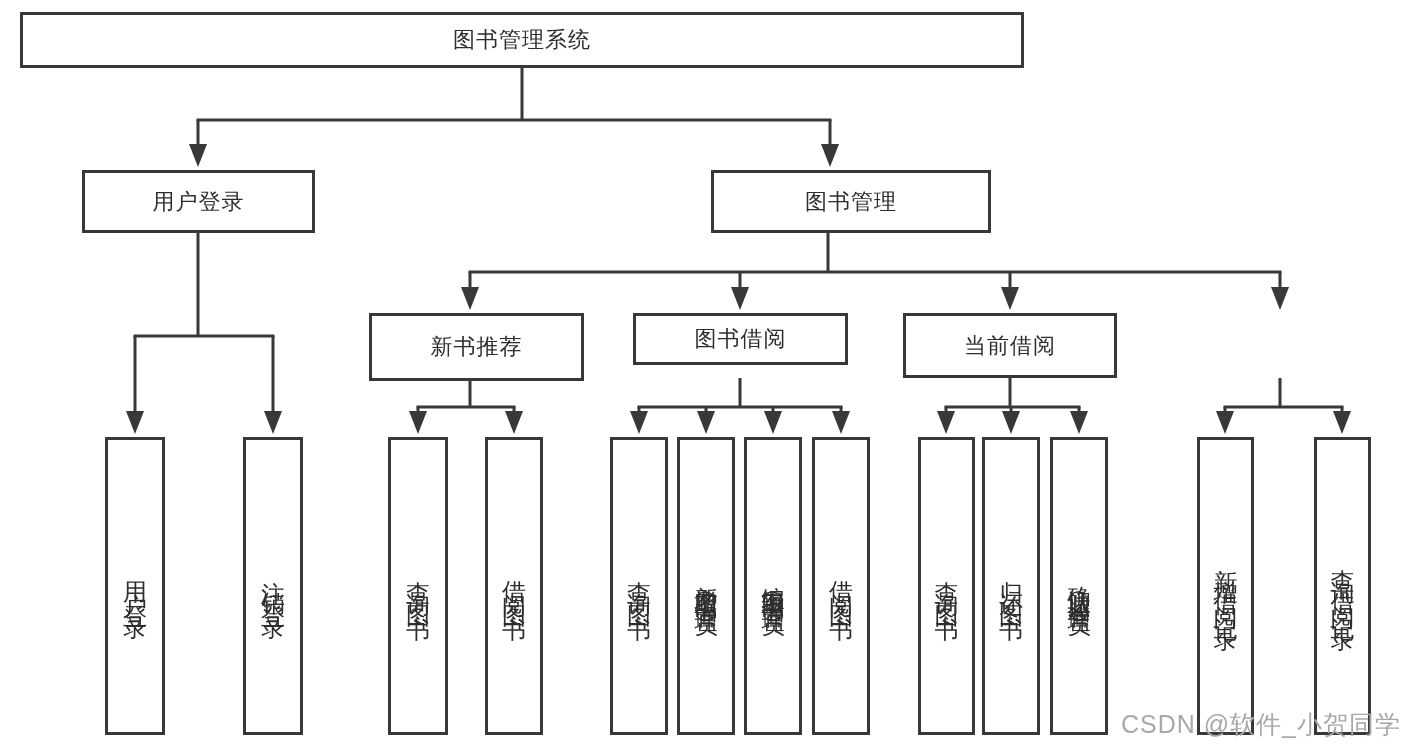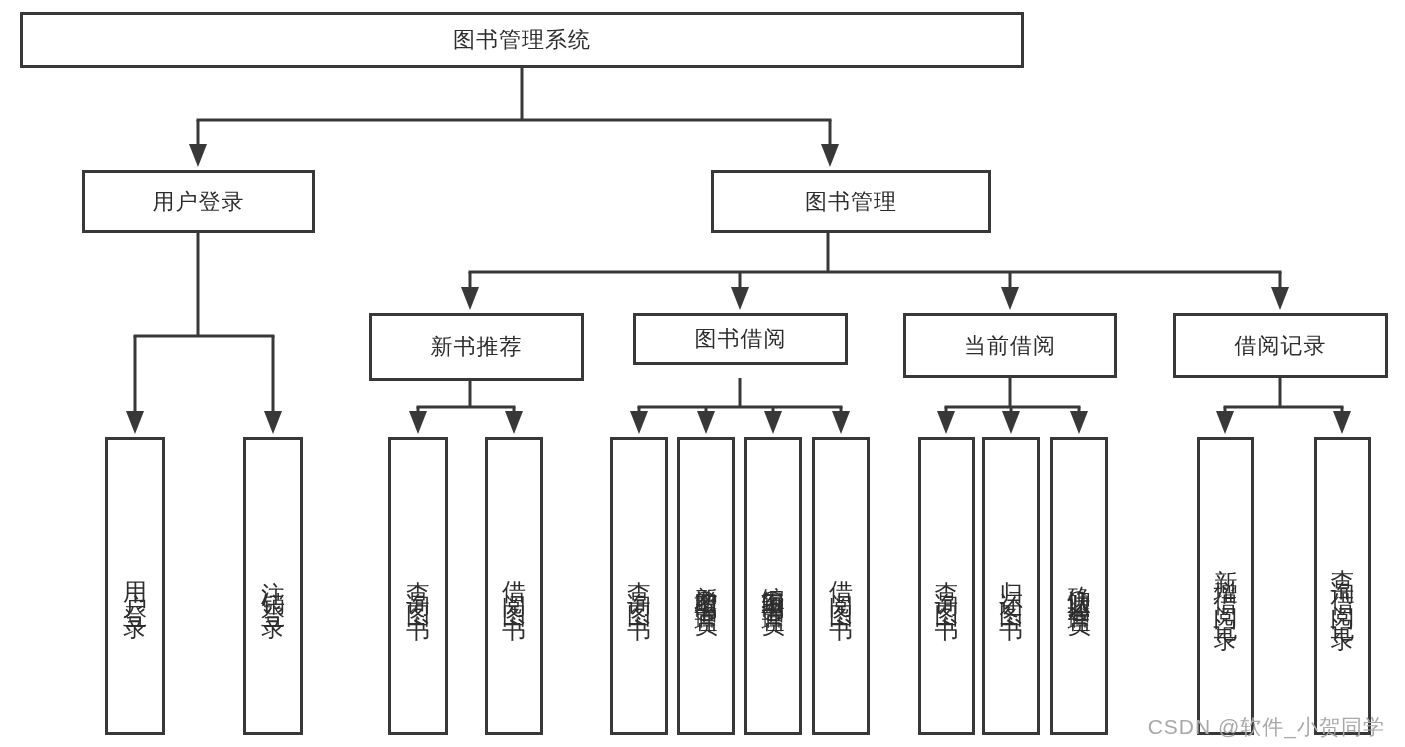--- a/index.html
+++ b/index.html
@@ -36,22 +36,22 @@
     font-size:24px;
     letter-spacing:12px;
     line-height:1;
   }
   .v.long .lbl{
     font-size:23px;
     letter-spacing:4px;
   }
   .watermark{
     position:absolute;
-    right:20px;bottom:6px;
-    font-size:21px;
+    right:4px;bottom:6px;
+    font-size:25px;
     color:var(--wm);
     letter-spacing:1px;
     z-index:5;
     white-space:nowrap;
   }
 </style>
 </head>
 <body>
 
 <div class="canvas">
@@ -124,23 +124,20 @@
 
   <div class="box h" style="left:369px;top:313px;width:215px;height:68px">
     <span class="lbl">新书推荐</span>
   </div>
   <div class="box h" style="left:633px;top:313px;width:215px;height:52px">
     <span class="lbl">图书借阅</span>
   </div>
   <div class="box h" style="left:903px;top:313px;width:214px;height:65px">
     <span class="lbl">当前借阅</span>
   </div>
-  <div class="box h" style="left:1173px;top:313px;width:215px;height:65px">
-    <span class="lbl">借阅记录</span>
-  </div>
 
   <div class="box v" style="left:105px;top:437px;width:60px;height:298px">
     <span class="lbl">用户登录</span>
   </div>
   <div class="box v" style="left:243px;top:437px;width:60px;height:298px">
     <span class="lbl">注销登录</span>
   </div>
 
   <div class="box v" style="left:388px;top:437px;width:60px;height:298px">
     <span class="lbl">查询图书</span>

